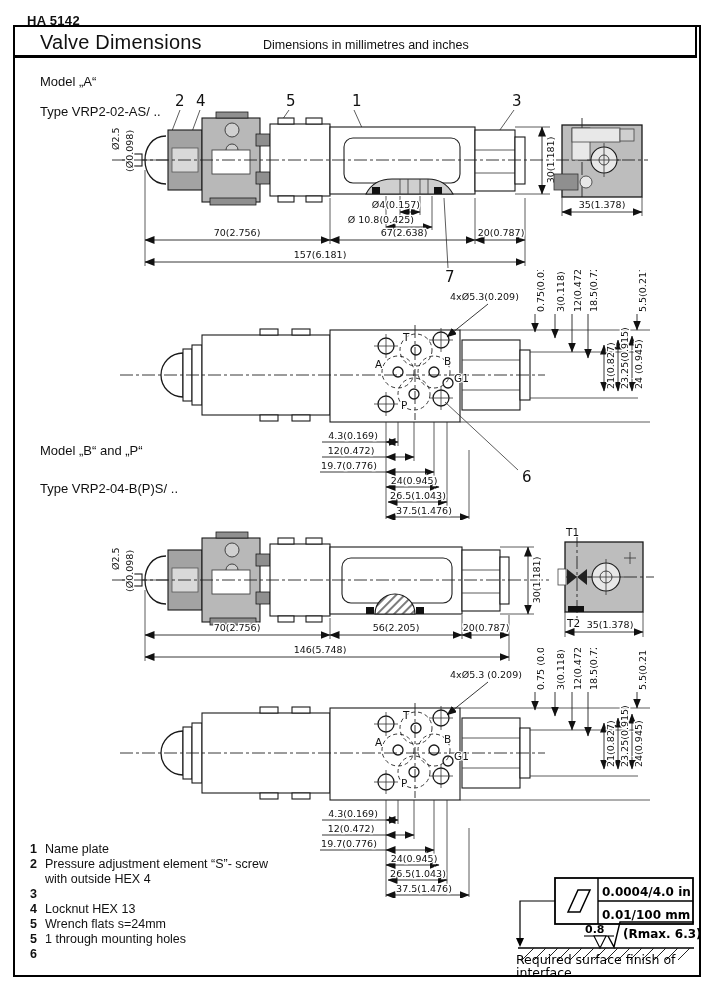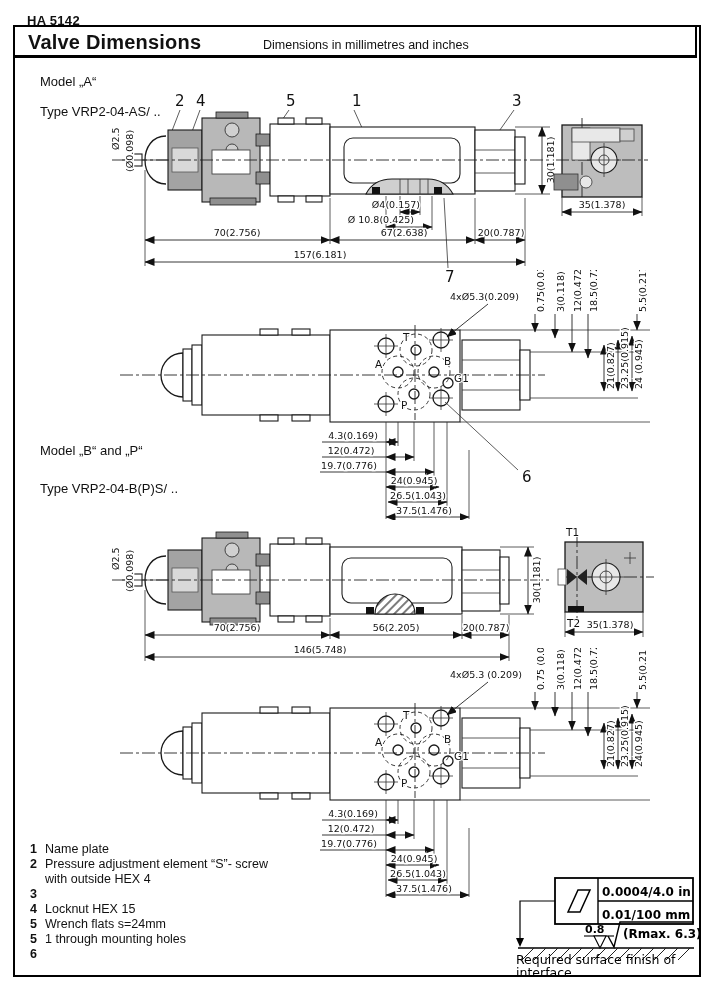--- a/index.html
+++ b/index.html
@@ -1,21 +1,21 @@
 <!DOCTYPE html>
 <html><head>
 <meta charset="utf-8">
 <style>
   html,body{margin:0;padding:0;background:#fff;}
   #page{position:relative;width:713px;height:988px;background:#fff;font-family:"Liberation Sans",sans-serif;color:#111;overflow:hidden;}
   .abs{position:absolute;}
   #doc-number{left:27px;top:5px;font-size:13px;font-weight:600;letter-spacing:.3px;margin-top:8px;}
   #frame{left:13px;top:25px;width:684px;height:948px;border:2px solid #000;}
   #titlebar{left:13px;top:25px;width:684px;height:33px;border-left:2px solid #000;border-right:2px solid #000;border-top:2px solid #000;border-bottom:3px solid #000;box-sizing:border-box;}
-  #page-title{left:28px;top:31px;font-size:20px;font-weight:bold;letter-spacing:.2px;}
+  #page-title{left:40px;top:31px;font-size:20px;font-weight:normal;letter-spacing:.2px;}
   #page-subtitle{left:263px;top:38px;font-size:12.5px;text-align:right;}
   .sec-head{font-size:13px;font-weight:normal;}
   svg text{font-family:"DejaVu Sans",sans-serif;}
   .ln{stroke:#1a1a1a;stroke-width:1.3;fill:none;}
   .ln2{stroke:#1a1a1a;stroke-width:1.1;fill:#fff;}
   .thin{stroke:#333;stroke-width:0.8;fill:none;}
   .dim{stroke:#222;stroke-width:0.9;fill:none;}
   .dima{stroke:#222;stroke-width:0.9;fill:none;marker-start:url(#ar);marker-end:url(#ar);}
   .dime{stroke:#222;stroke-width:0.9;fill:none;marker-end:url(#ar);}
   .cl{stroke:#222;stroke-width:0.9;fill:none;stroke-dasharray:13 3 3 3;}
@@ -31,21 +31,21 @@
 
 <div id="page">
 
   <div class="abs" id="doc-number">HA 5142</div>
   <div class="abs" id="frame"></div>
   <div class="abs" id="titlebar"></div>
   <div class="abs" id="page-title">Valve Dimensions</div>
   <div class="abs" id="page-subtitle">Dimensions in millimetres and inches</div>
 
   <div class="abs sec-head" style="left:40px;top:74px;">Model „A“</div>
-  <div class="abs sec-head" style="left:40px;top:104px;">Type VRP2-04-AS/ ..</div>
+  <div class="abs sec-head" style="left:40px;top:104px;">Type VRP2-02-AS/ ..</div>
 
   <svg class="abs" style="left:20px;top:92px;" width="673" height="200" viewBox="0 0 673 200">
     <defs>
       <marker id="ar" viewBox="0 0 10 8" refX="9.5" refY="4" markerWidth="10" markerHeight="8" orient="auto-start-reverse" markerUnits="userSpaceOnUse">
         <path d="M0,0 L10,4 L0,8 Z" fill="#111"></path>
       </marker>
       <pattern id="hat" width="6" height="6" patternUnits="userSpaceOnUse" patternTransform="rotate(45)">
         <rect width="6" height="6" fill="#fff"></rect>
         <line x1="1" y1="0" x2="1" y2="6" stroke="#444" stroke-width="1.4"></line>
       </pattern>
@@ -463,21 +463,21 @@
       </div>
     <div class="lrow">
         <span class="lnum"></span>
         <span>with outside HEX 4</span>
       </div>
     <div class="lrow">
         <span class="lnum">3</span>
       </div>
     <div class="lrow">
         <span class="lnum">4</span>
-        <span>Locknut HEX 15</span>
+        <span>Locknut HEX 13</span>
       </div>
     <div class="lrow">
         <span class="lnum">5</span>
         <span>Wrench flats s=24mm</span>
       </div>
     <div class="lrow">
         <span class="lnum">5</span>
         <span>1 through mounting holes</span>
       </div>
     <div class="lrow">

